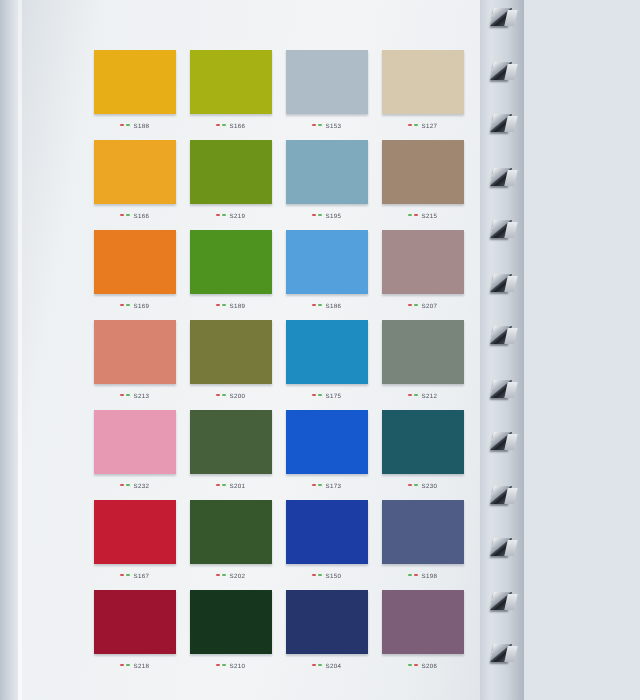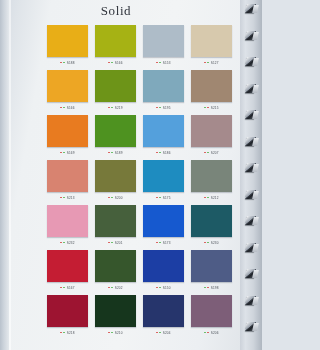--- a/index.html
+++ b/index.html
@@ -86,21 +86,20 @@
   }
 </style>
 </head>
 <body>
 
 <div id="page">
 
   <div id="gutter-left"></div>
   <div id="page-edge"></div>
 
-  <div id="title">Solid</div>
 
   <div id="grid">
       <div class="row">
         <div class="cell">
           <div class="chip" style="background: rgb(232, 174, 23);"></div>
           <div class="label">
             <span class="dot" style="background: rgb(217, 83, 79);"></span>
             <span class="dot" style="background: rgb(92, 184, 92);"></span>
             <span class="code">S188</span>
           </div>

